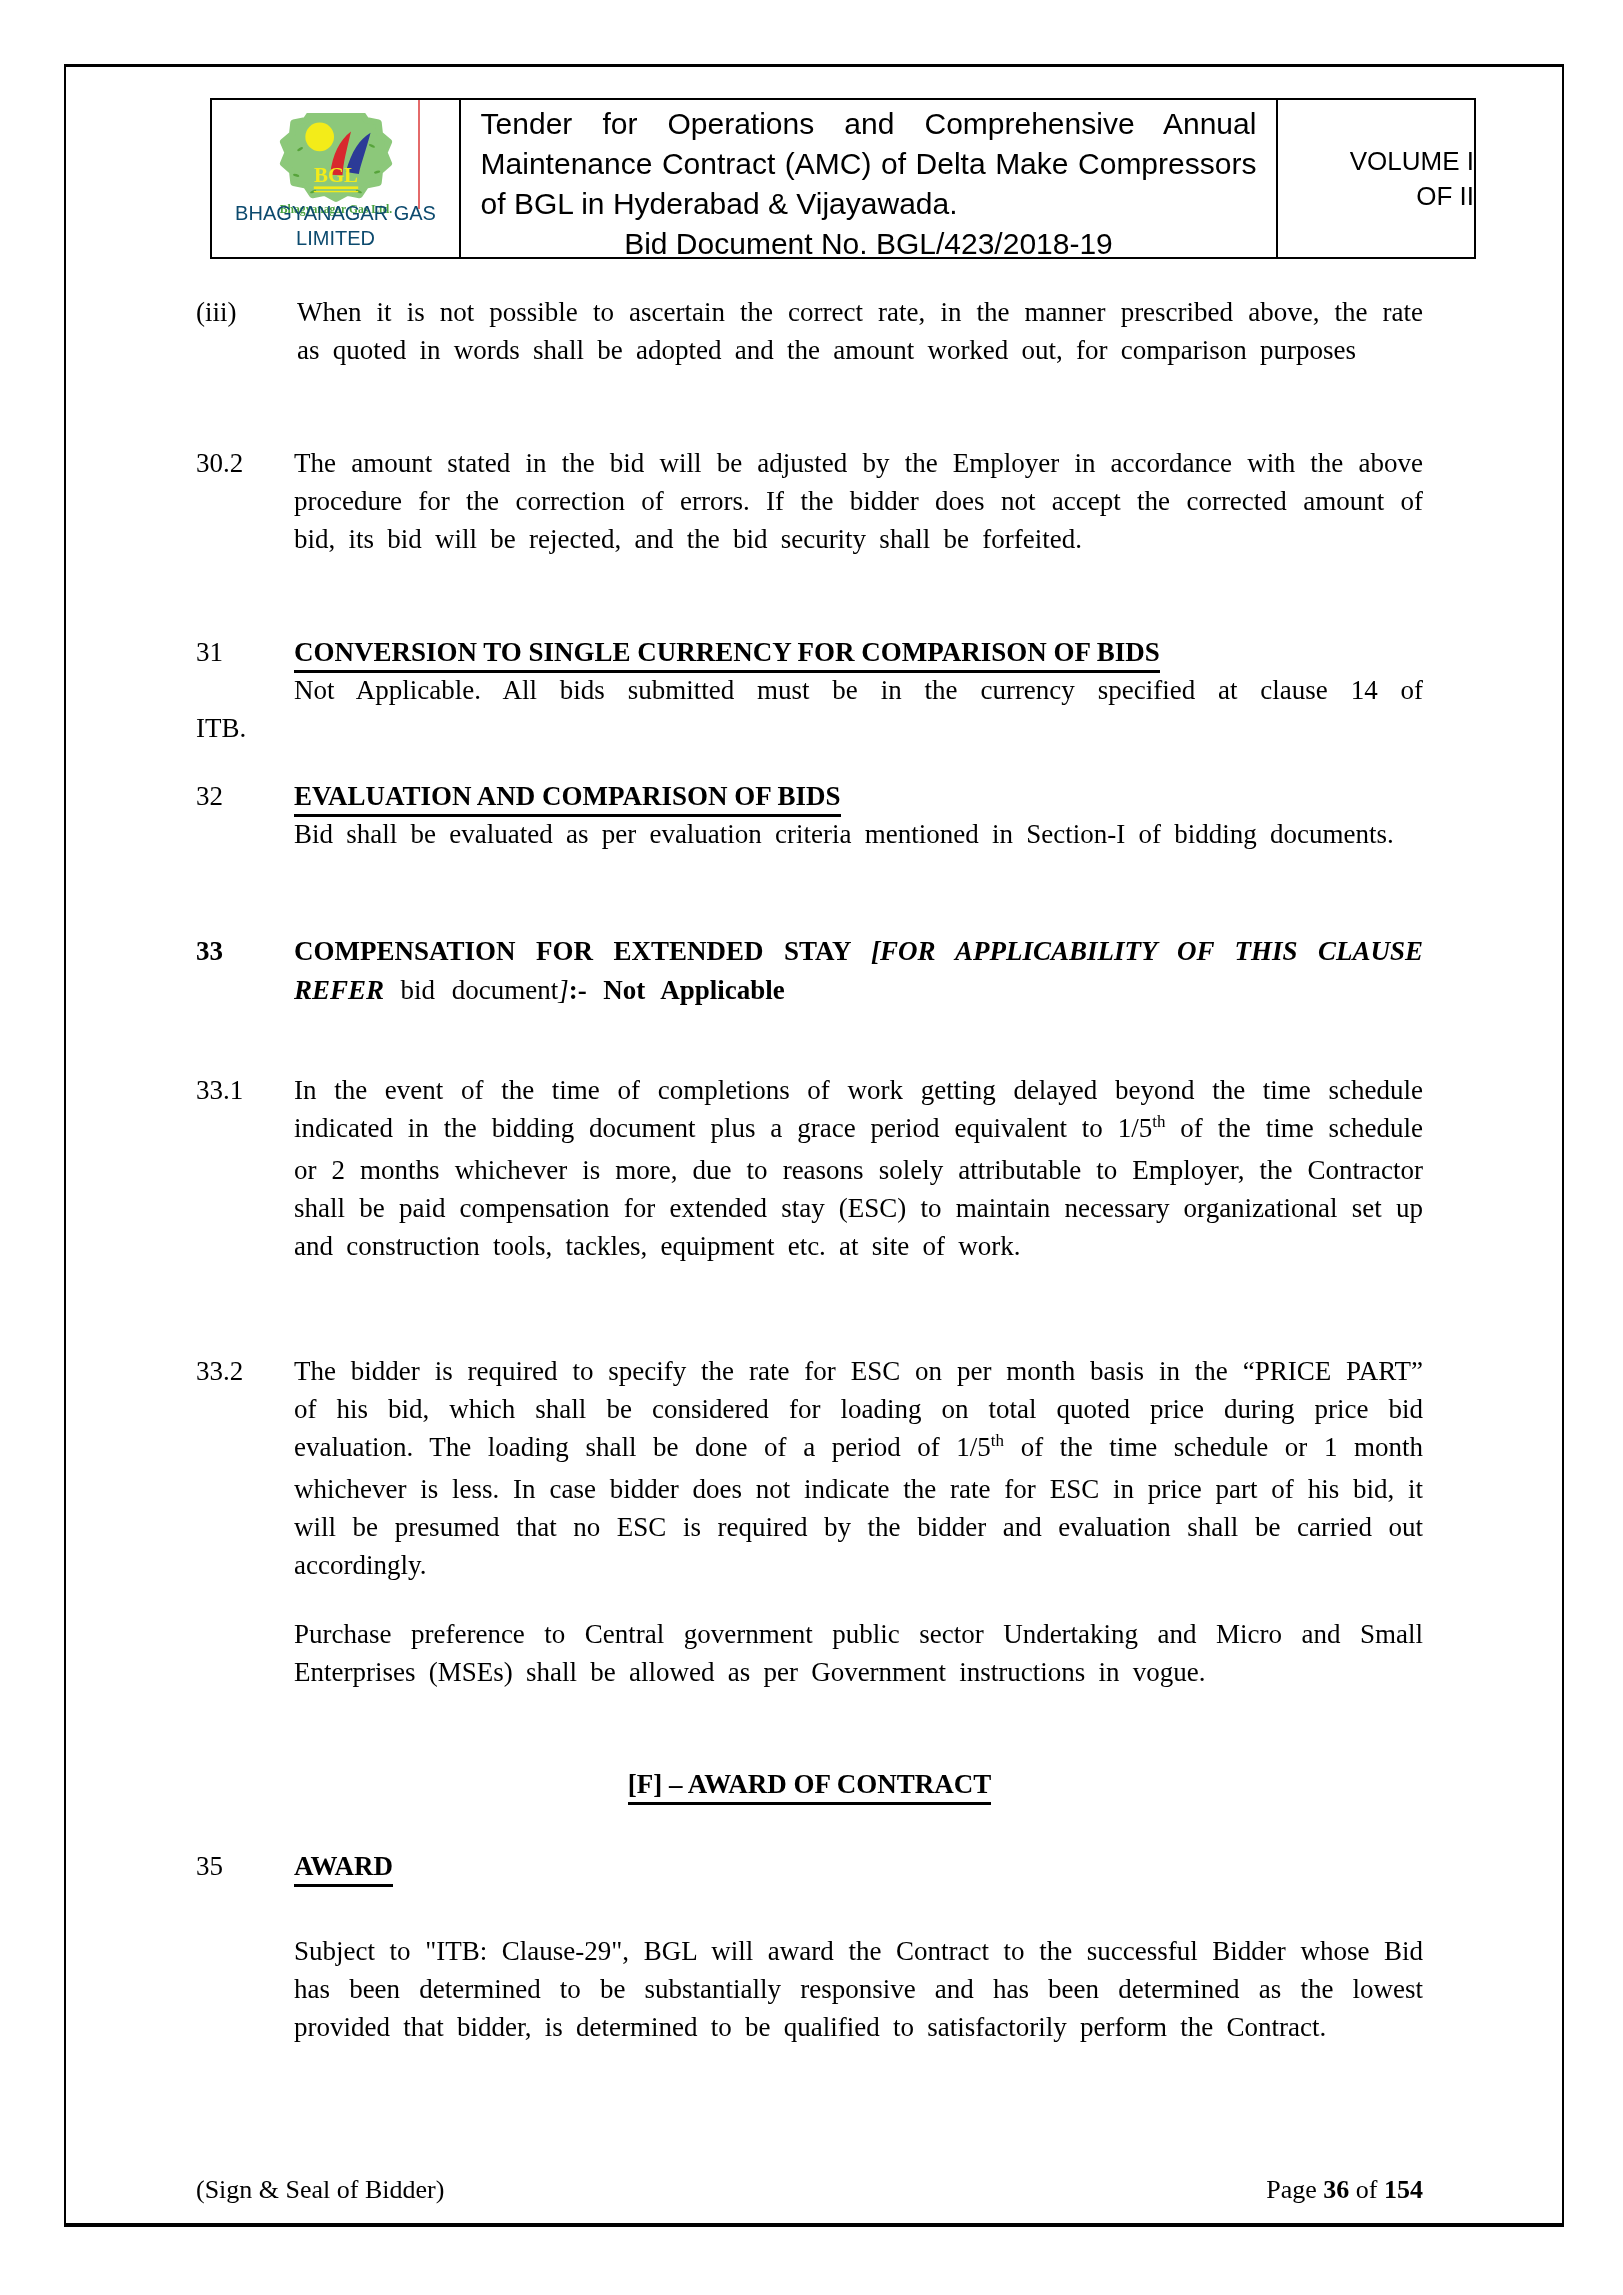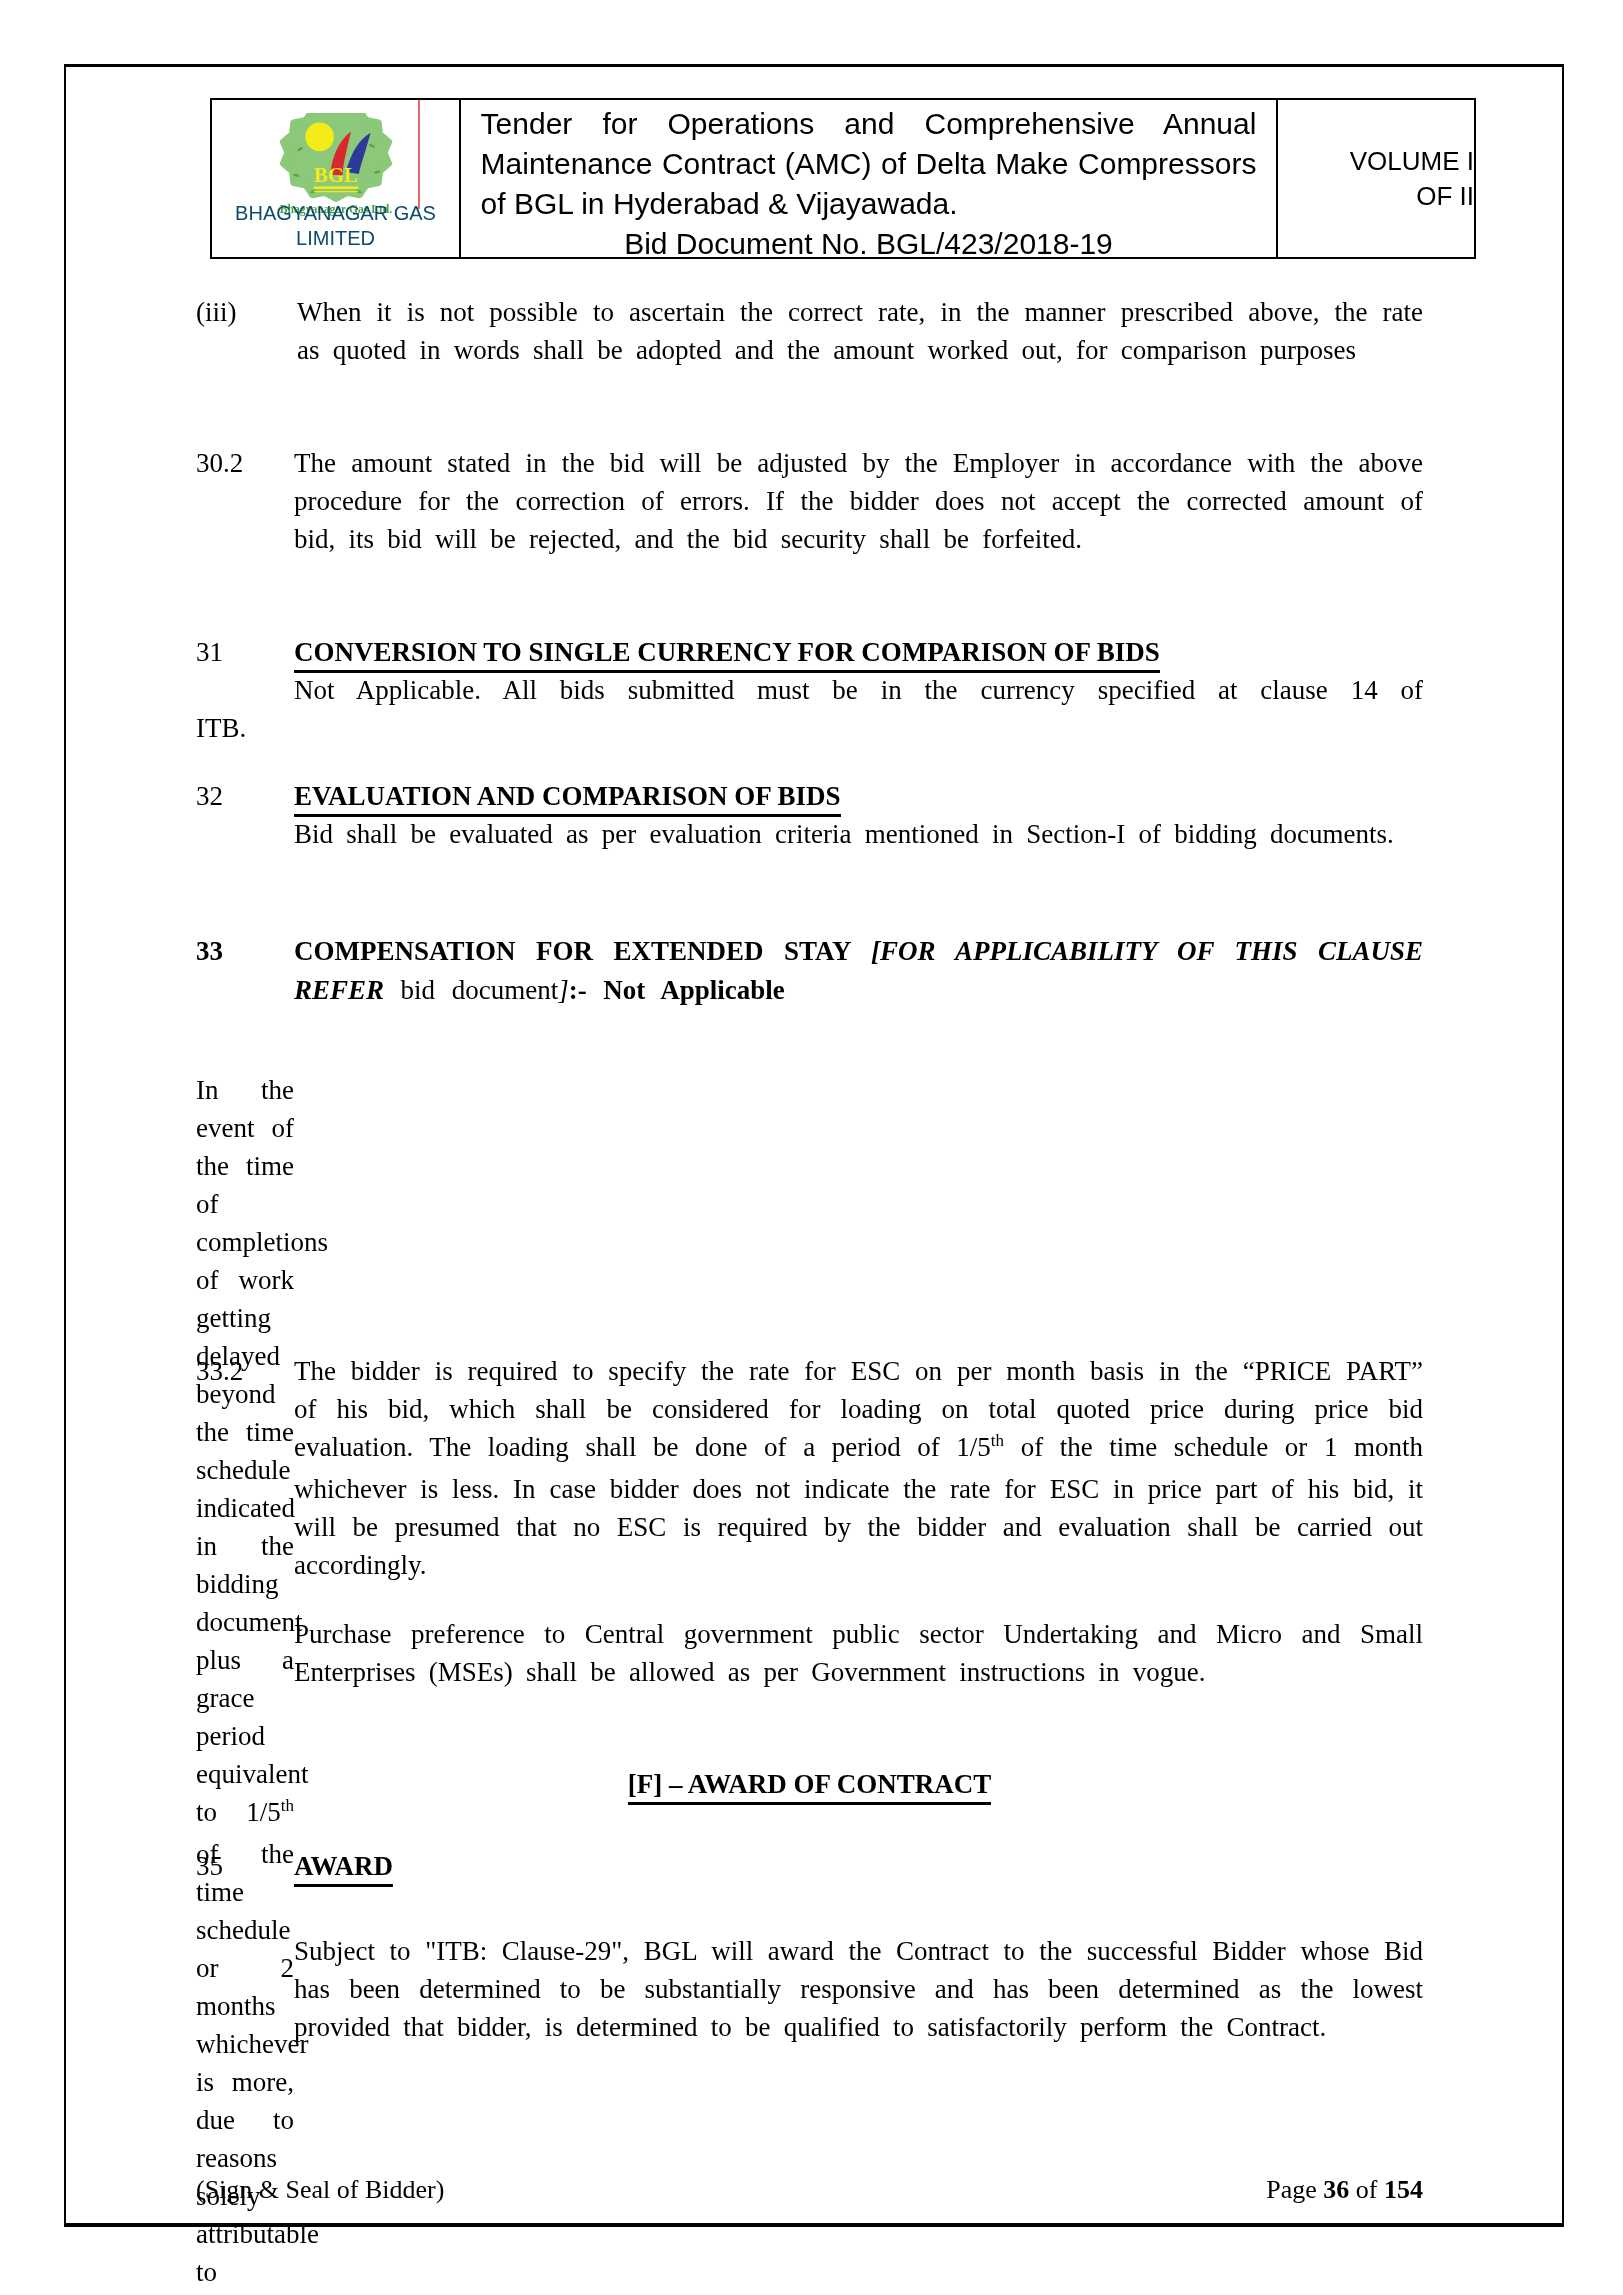--- a/index.html
+++ b/index.html
@@ -115,20 +115,21 @@
   </div>
 
   <div class="blk num-grid" style="top:932px;">
     <div class="hd">33</div>
     <div class="just hd33">
       <span class="hd">COMPENSATION FOR EXTENDED STAY </span><span class="hd" style="font-style:italic;">[FOR APPLICABILITY OF THIS CLAUSE REFER </span><span>bid document</span><span style="font-style:italic;">]</span><span class="hd">:- Not Applicable</span>
     </div>
   </div>
 
   <div class="blk num-grid" style="top:1071px;">
+    <div>33.1</div>
     <div class="just"><span>In the event of the time of completions of work getting delayed beyond the time schedule indicated in the bidding document plus a grace period equivalent to 1/5</span><span class="sup">th</span><span> of the time schedule or 2 months whichever is more, due to reasons solely attributable to Employer, the Contractor shall be paid compensation for extended stay (ESC) to maintain necessary organizational set up and construction tools, tackles, equipment etc. at site of work.</span></div>
   </div>
 
   <div class="blk num-grid" style="top:1352px;">
     <div>33.2</div>
     <div class="just"><span>The bidder is required to specify the rate for ESC on per month basis in the “PRICE PART” of his bid, which shall be considered for loading on total quoted price during price bid evaluation. The loading shall be done of a period of 1/5</span><span class="sup">th</span><span> of the time schedule or 1 month whichever is less. In case bidder does not indicate the rate for ESC in price part of his bid, it will be presumed that no ESC is required by the bidder and evaluation shall be carried out accordingly.</span></div>
   </div>
 
   <div class="blk" style="top:1615px;">
     <div class="indent just">Purchase preference to Central government public sector Undertaking and Micro and Small Enterprises (MSEs) shall be allowed as per Government instructions in vogue.</div>

